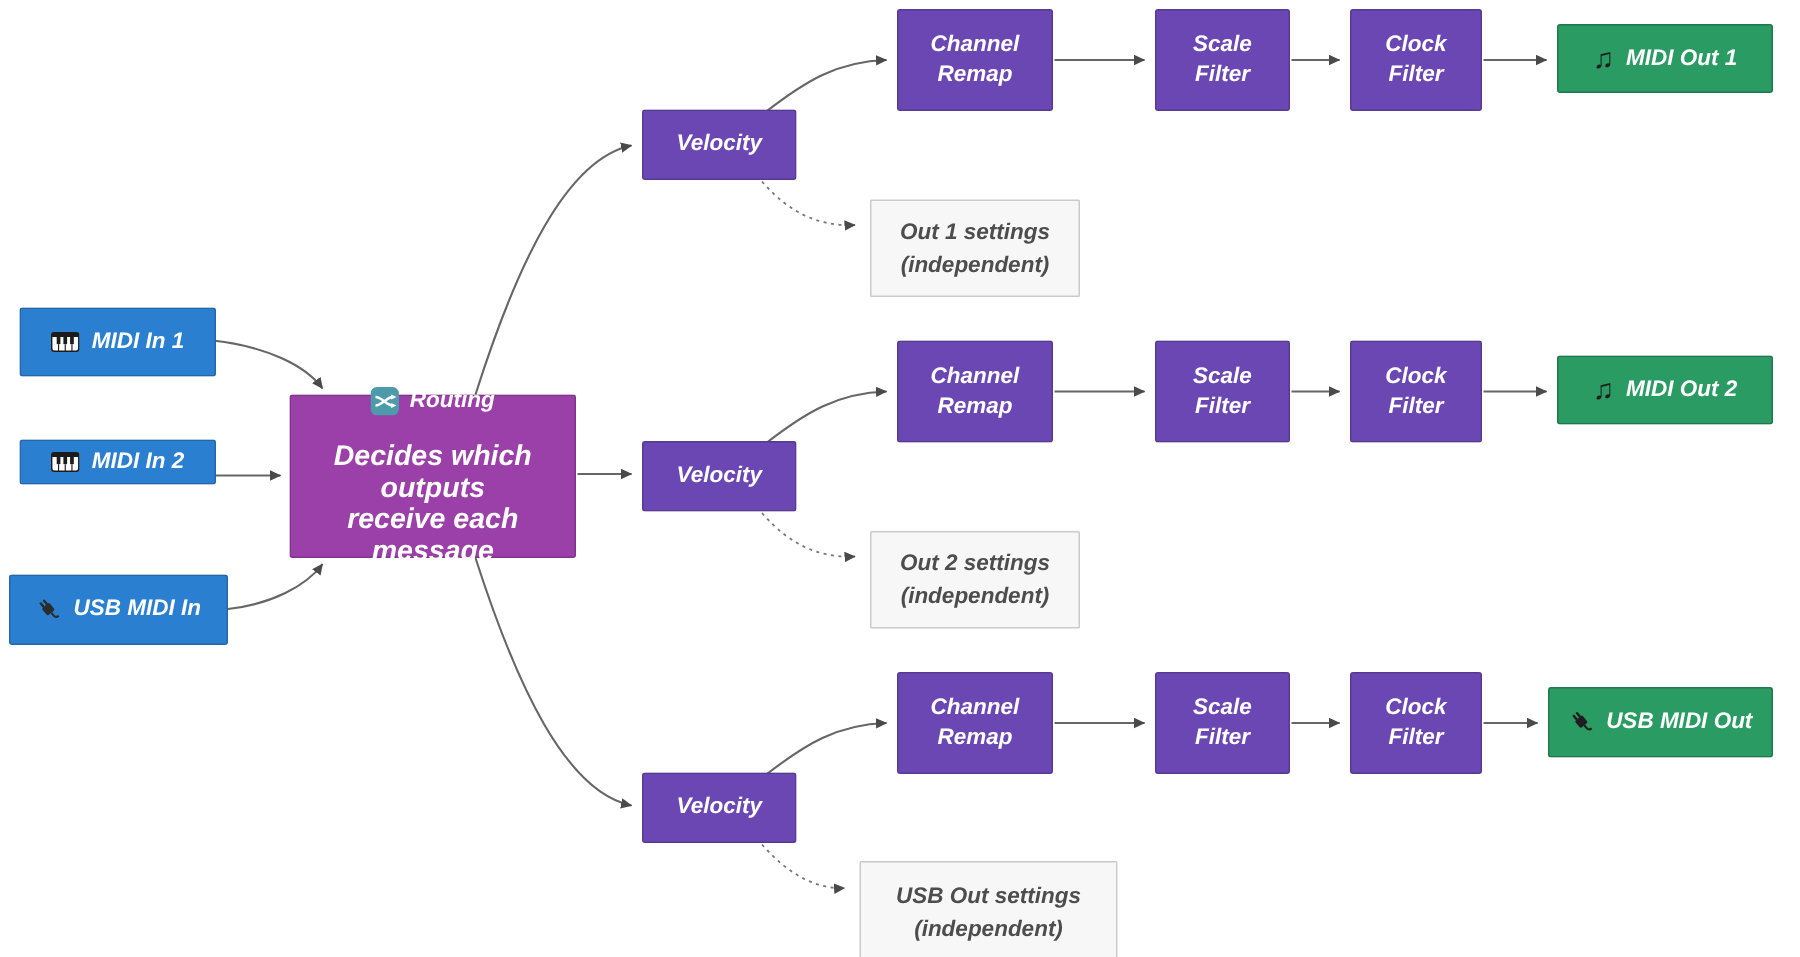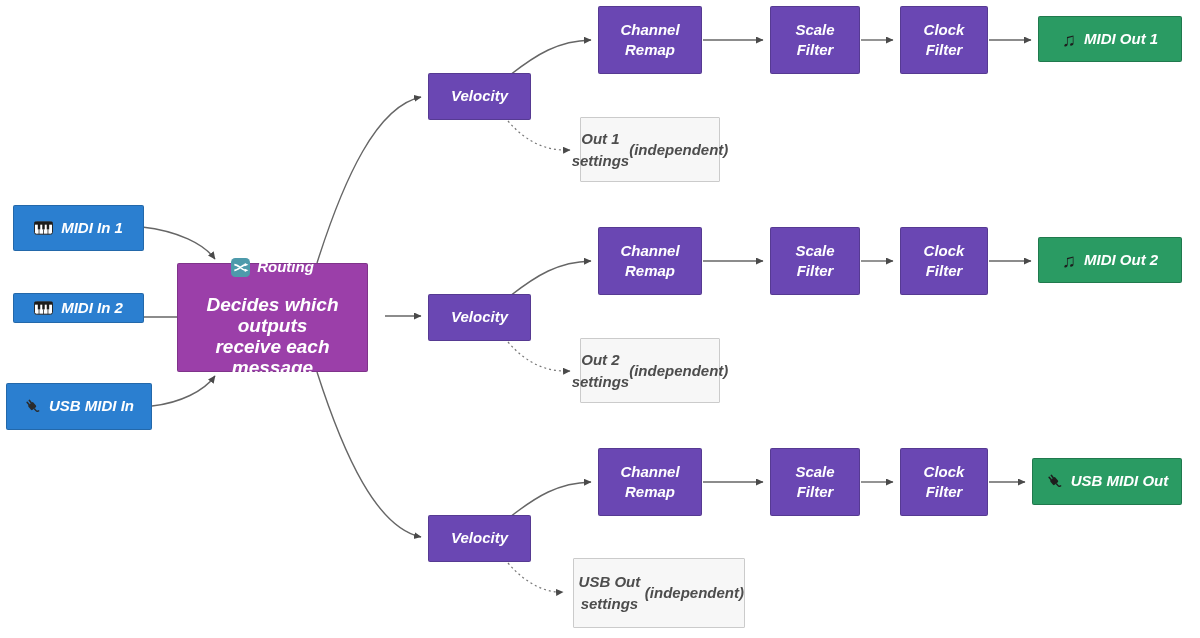--- a/index.html
+++ b/index.html
@@ -12,21 +12,21 @@
     position:absolute;display:flex;align-items:center;justify-content:center;
     text-align:center;font-weight:bold;font-style:italic;font-size:15px;color:#fff;
     border-radius:2px;box-sizing:border-box;line-height:1.35;
   }
   .blue{background:var(--input-blue,#2b7fd0);border:1px solid rgba(0,0,0,.18);}
   .purple{background:var(--stage-purple,#6a47b3);border:1px solid rgba(0,0,0,.18);padding:20px;}
   .magenta{background:var(--router-purple,#9b3fa9);border:1px solid rgba(0,0,0,.18);flex-direction:column;padding:10px 6px;}
   .green{background:var(--output-green,#2a9b63);border:1px solid rgba(0,0,0,.22);}
   .settings{
     background:var(--settings-bg,#f7f7f7);border:1px solid var(--settings-border,#cbcbcb);
-    color:var(--settings-text,#4d4d4d);flex-direction:row;line-height:22px;border-radius:1px;
+    color:var(--settings-text,#4d4d4d);flex-direction:column;line-height:22px;border-radius:1px;margin-top:16px;
   }
   .iconwrap{display:inline-flex;align-items:center;margin-right:8px;flex:0 0 auto;}
   .note-glyph{font-style:normal;font-weight:normal;color:#1d1d1d;font-size:19px;line-height:1;margin-right:8px;}
   .router-title{display:flex;align-items:center;justify-content:center;font-size:15px;}
   .router-title .iconwrap{margin-right:7px;}
   .divider{width:96px;height:2px;background:#fff;margin:8px auto 9px auto;border-radius:1px;}
   .router-desc{font-size:19px;line-height:21px;}
 </style>
 </head>
 <body>
@@ -110,21 +110,21 @@
             <rect x="5.6" y="5.2" width="6.8" height="6.6" rx="1.2" fill="#2b2b2b"></rect>
             <rect x="6.7" y="1.2" width="1.7" height="4.4" rx="0.6" fill="#2b2b2b"></rect>
             <rect x="9.7" y="1.2" width="1.7" height="4.4" rx="0.6" fill="#2b2b2b"></rect>
             <path d="M9 11.8 v2.6 q0 2.4 2.6 2.4" stroke="#2b2b2b" stroke-width="1.5" fill="none"></path>
           </g>
         </svg>
     </span>
     <span>USB MIDI In</span>
   </div>
 
-  <div class="node magenta" style="left:177px;top:263px;width:191px;height:109px;">
+  <div class="node magenta" style="left:193px;top:263px;width:191px;height:109px;">
     <div class="router-title">
       <span class="iconwrap">
         <svg width="19" height="19" viewBox="0 0 20 20">
             <rect x="0" y="0" width="20" height="20" rx="4.5" fill="#4d9aab"></rect>
             <path d="M3.5 7 C8 7 11.5 13 15.5 13 M3.5 13 C8 13 11.5 7 15.5 7" stroke="#fff" stroke-width="1.7" fill="none"></path>
             <path d="M14.5 5.2 L18.3 7 L14.5 8.8 Z" fill="#fff"></path>
             <path d="M14.5 11.2 L18.3 13 L14.5 14.8 Z" fill="#fff"></path>
           </svg>
       </span>
       <span>Routing</span>

